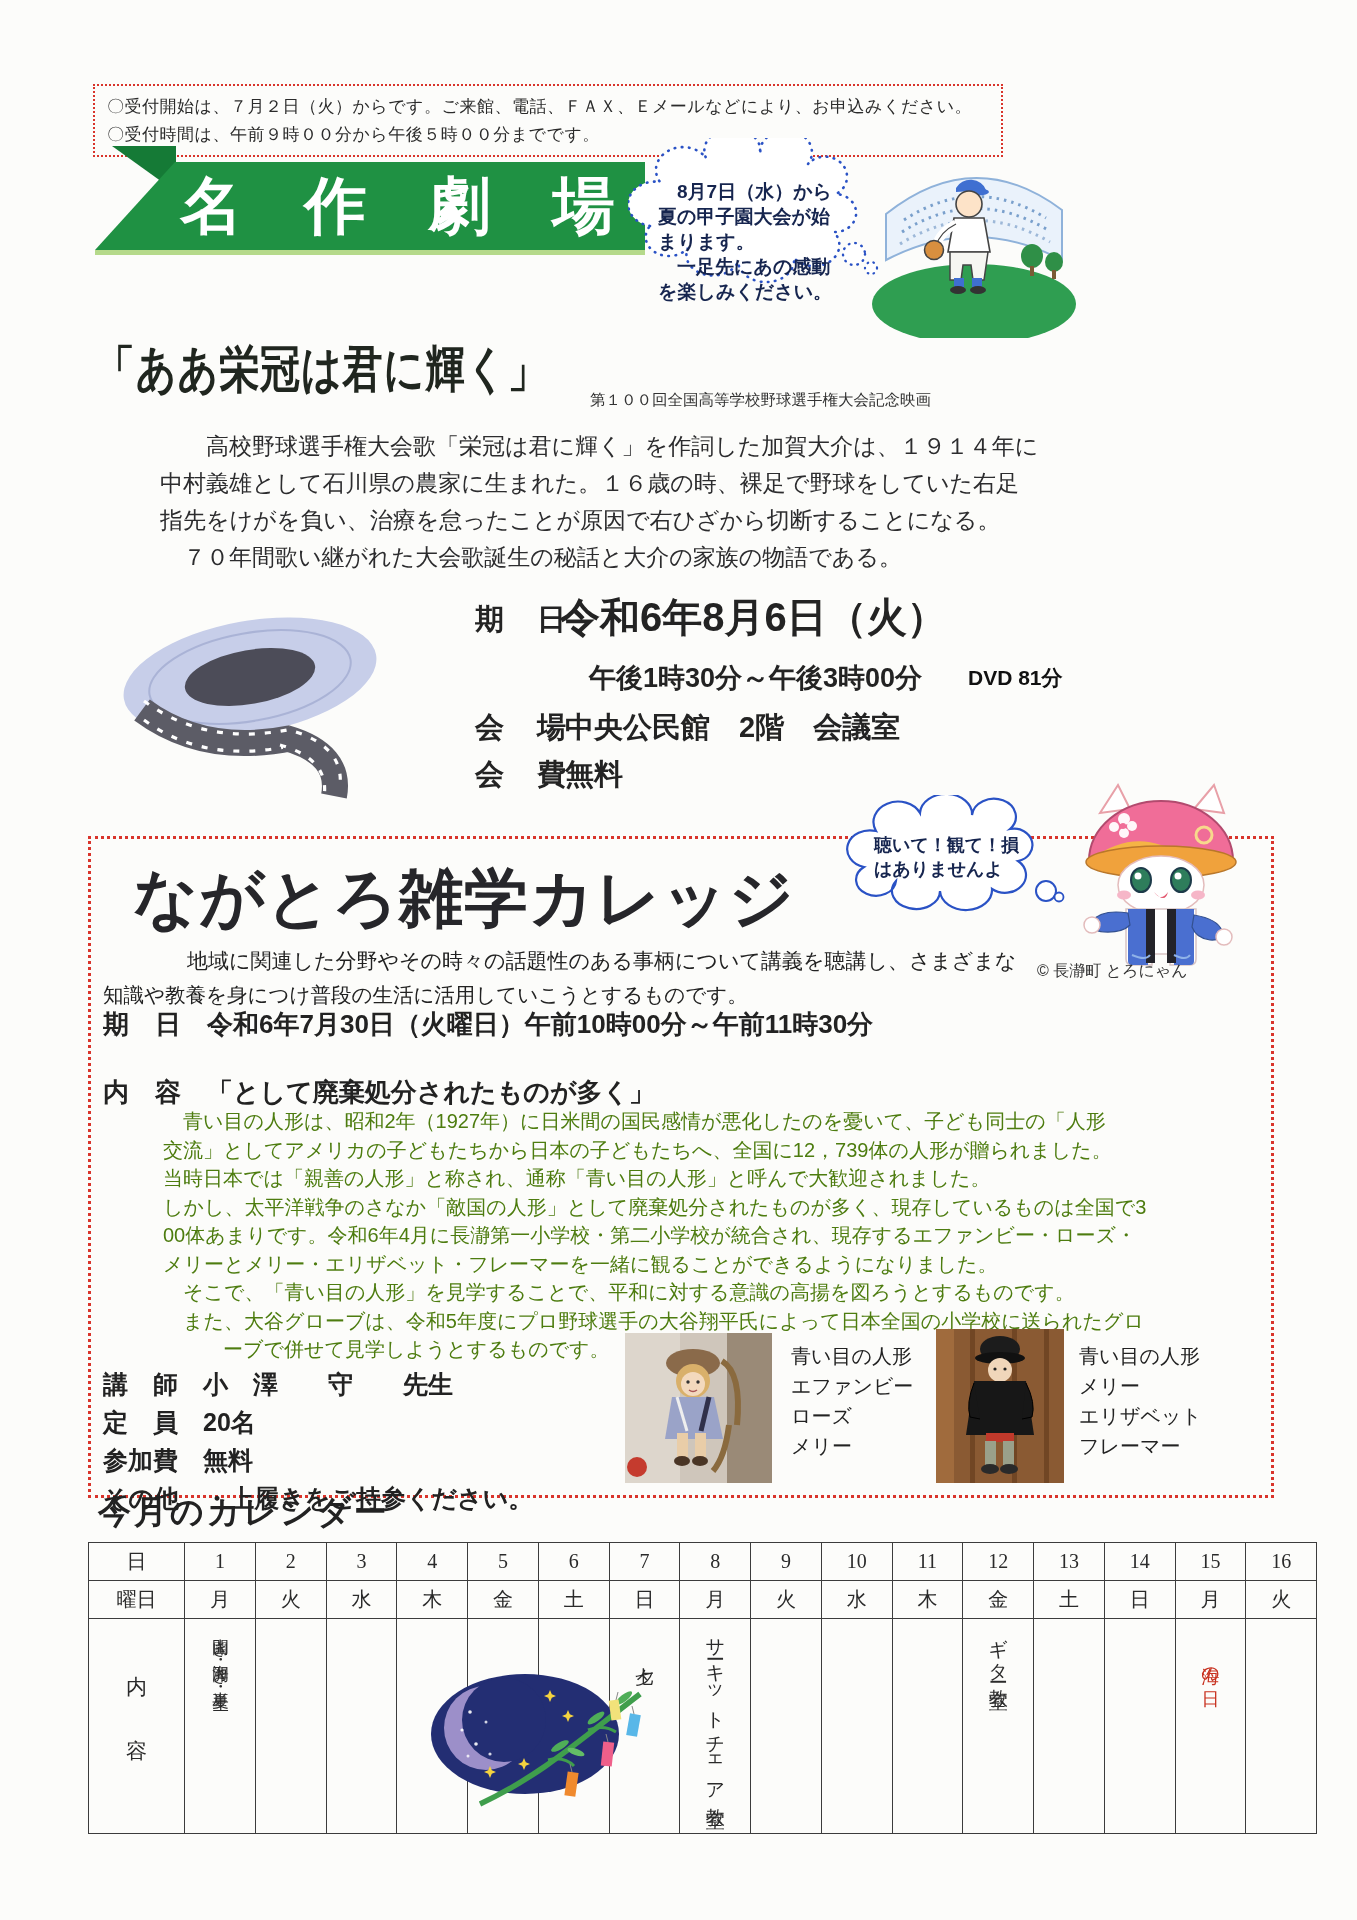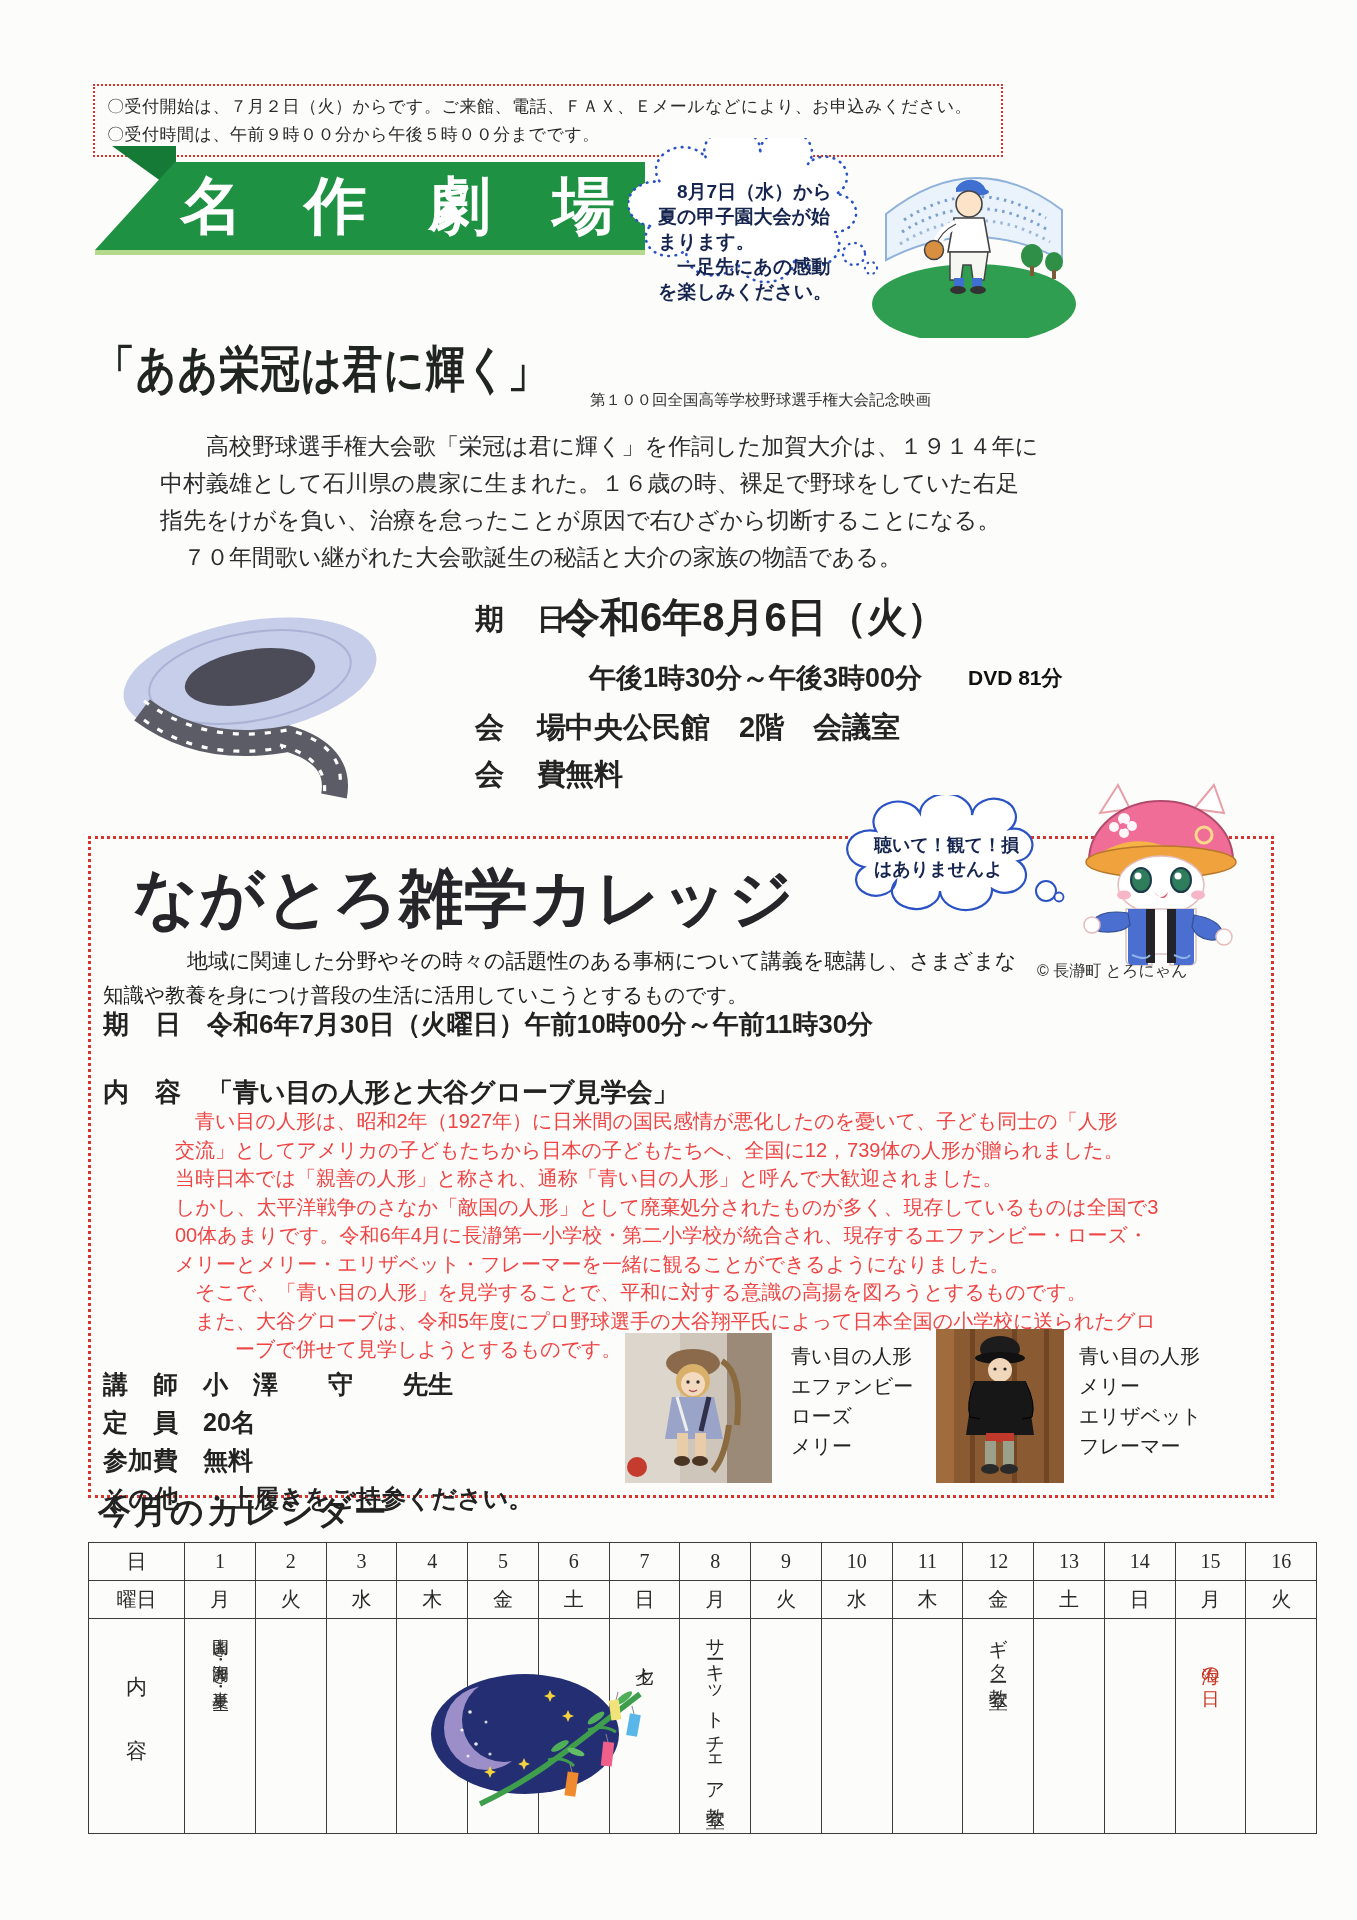--- a/index.html
+++ b/index.html
@@ -37,21 +37,21 @@
   .mtime{left:565px;top:658px;font-size:27px;font-weight:bold;color:#232323;}
   .dvd{left:968px;top:662px;font-size:21px;font-weight:bold;color:#111;}
   .mval{font-weight:bold;font-size:29px;color:#232323;}
 
   
   .cbox{left:88px;top:836px;width:1180px;height:656px;border:3px dotted #d9342b;}
   .ctitle{left:42px;top:16px;font-size:64px;font-weight:600;color:#26262a;letter-spacing:1px;white-space:nowrap;}
   .cintro1{left:96px;top:108px;font-size:21px;color:#222;}
   .cintro2{left:12px;top:142px;font-size:20.5px;color:#222;}
   .cline{left:12px;font-size:26px;font-weight:bold;color:#222;white-space:nowrap;}
-  .cbody{left:84px;top:268px;width:1072px;font-size:20px;line-height:28.5px;color:#ef4444;}
+  .cbody{left:72px;top:268px;width:1072px;font-size:20px;line-height:28.5px;color:#4d7c0f;}
   .cinfo{left:12px;top:526px;font-size:25px;font-weight:bold;line-height:38px;color:#222;}
   .caption{font-size:20px;line-height:30px;color:#222;}
   .credit{left:946px;top:122px;font-size:16px;color:#333;}
 
   
   .caltitle{left:98px;top:1490px;font-size:33px;font-weight:bold;letter-spacing:3px;color:#222;}
   table.cal{position:absolute;left:88px;top:1542px;width:1228px;border-collapse:collapse;
             table-layout:fixed;font-family:"Liberation Serif",serif;}
   table.cal td{border:1px solid #3c3c3c;text-align:center;font-size:20px;color:#2a2a2a;padding:0;}
   tr.r1 td{height:37px;}
@@ -192,21 +192,21 @@
       <circle cx="26" cy="158" r="8" fill="#fff" stroke="#e3bcbc" stroke-width="1.5"></circle>
       <circle cx="158" cy="170" r="8" fill="#fff" stroke="#e3bcbc" stroke-width="1.5"></circle>
       <path d="M66,188 q14,6 18,0" stroke="#8fb2e8" stroke-width="2" fill="none"></path>
       <path d="M108,188 q12,6 16,0" stroke="#8fb2e8" stroke-width="2" fill="none"></path>
     </svg>
     <div class="abs credit">© 長瀞町 とろにゃん</div>
 
     <div class="abs cintro1">地域に関連した分野やその時々の話題性のある事柄について講義を聴講し、さまざまな</div>
     <div class="abs cintro2">知識や教養を身につけ普段の生活に活用していこうとするものです。</div>
     <div class="abs cline" style="top: 168px; left: 12px;">期　日　令和6年7月30日（火曜日）午前10時00分～午前11時30分</div>
-    <div class="abs cline" style="top:236px">内　容　「青い目の人形と大谷グローブ見学会」</div>
+    <div class="abs cline" style="top:236px">内　容　「として廃棄処分されたものが多く」</div>
     <div class="abs cbody pl" style="top: 268px;">　青い目の人形は、昭和2年（1927年）に日米間の国民感情が悪化したのを憂いて、子ども同士の「人形
 交流」としてアメリカの子どもたちから日本の子どもたちへ、全国に12，739体の人形が贈られました。
 当時日本では「親善の人形」と称され、通称「青い目の人形」と呼んで大歓迎されました。
 しかし、太平洋戦争のさなか「敵国の人形」として廃棄処分されたものが多く、現存しているものは全国で3
 00体あまりです。令和6年4月に長瀞第一小学校・第二小学校が統合され、現存するエファンビー・ローズ・
 メリーとメリー・エリザベット・フレーマーを一緒に観ることができるようになりました。
 　そこで、「青い目の人形」を見学することで、平和に対する意識の高揚を図ろうとするものです。
 　また、大谷グローブは、令和5年度にプロ野球選手の大谷翔平氏によって日本全国の小学校に送られたグロ
 　　　ーブで併せて見学しようとするものです。</div>
     <div class="abs cinfo pl">講　師　小　澤　　守　　先生

